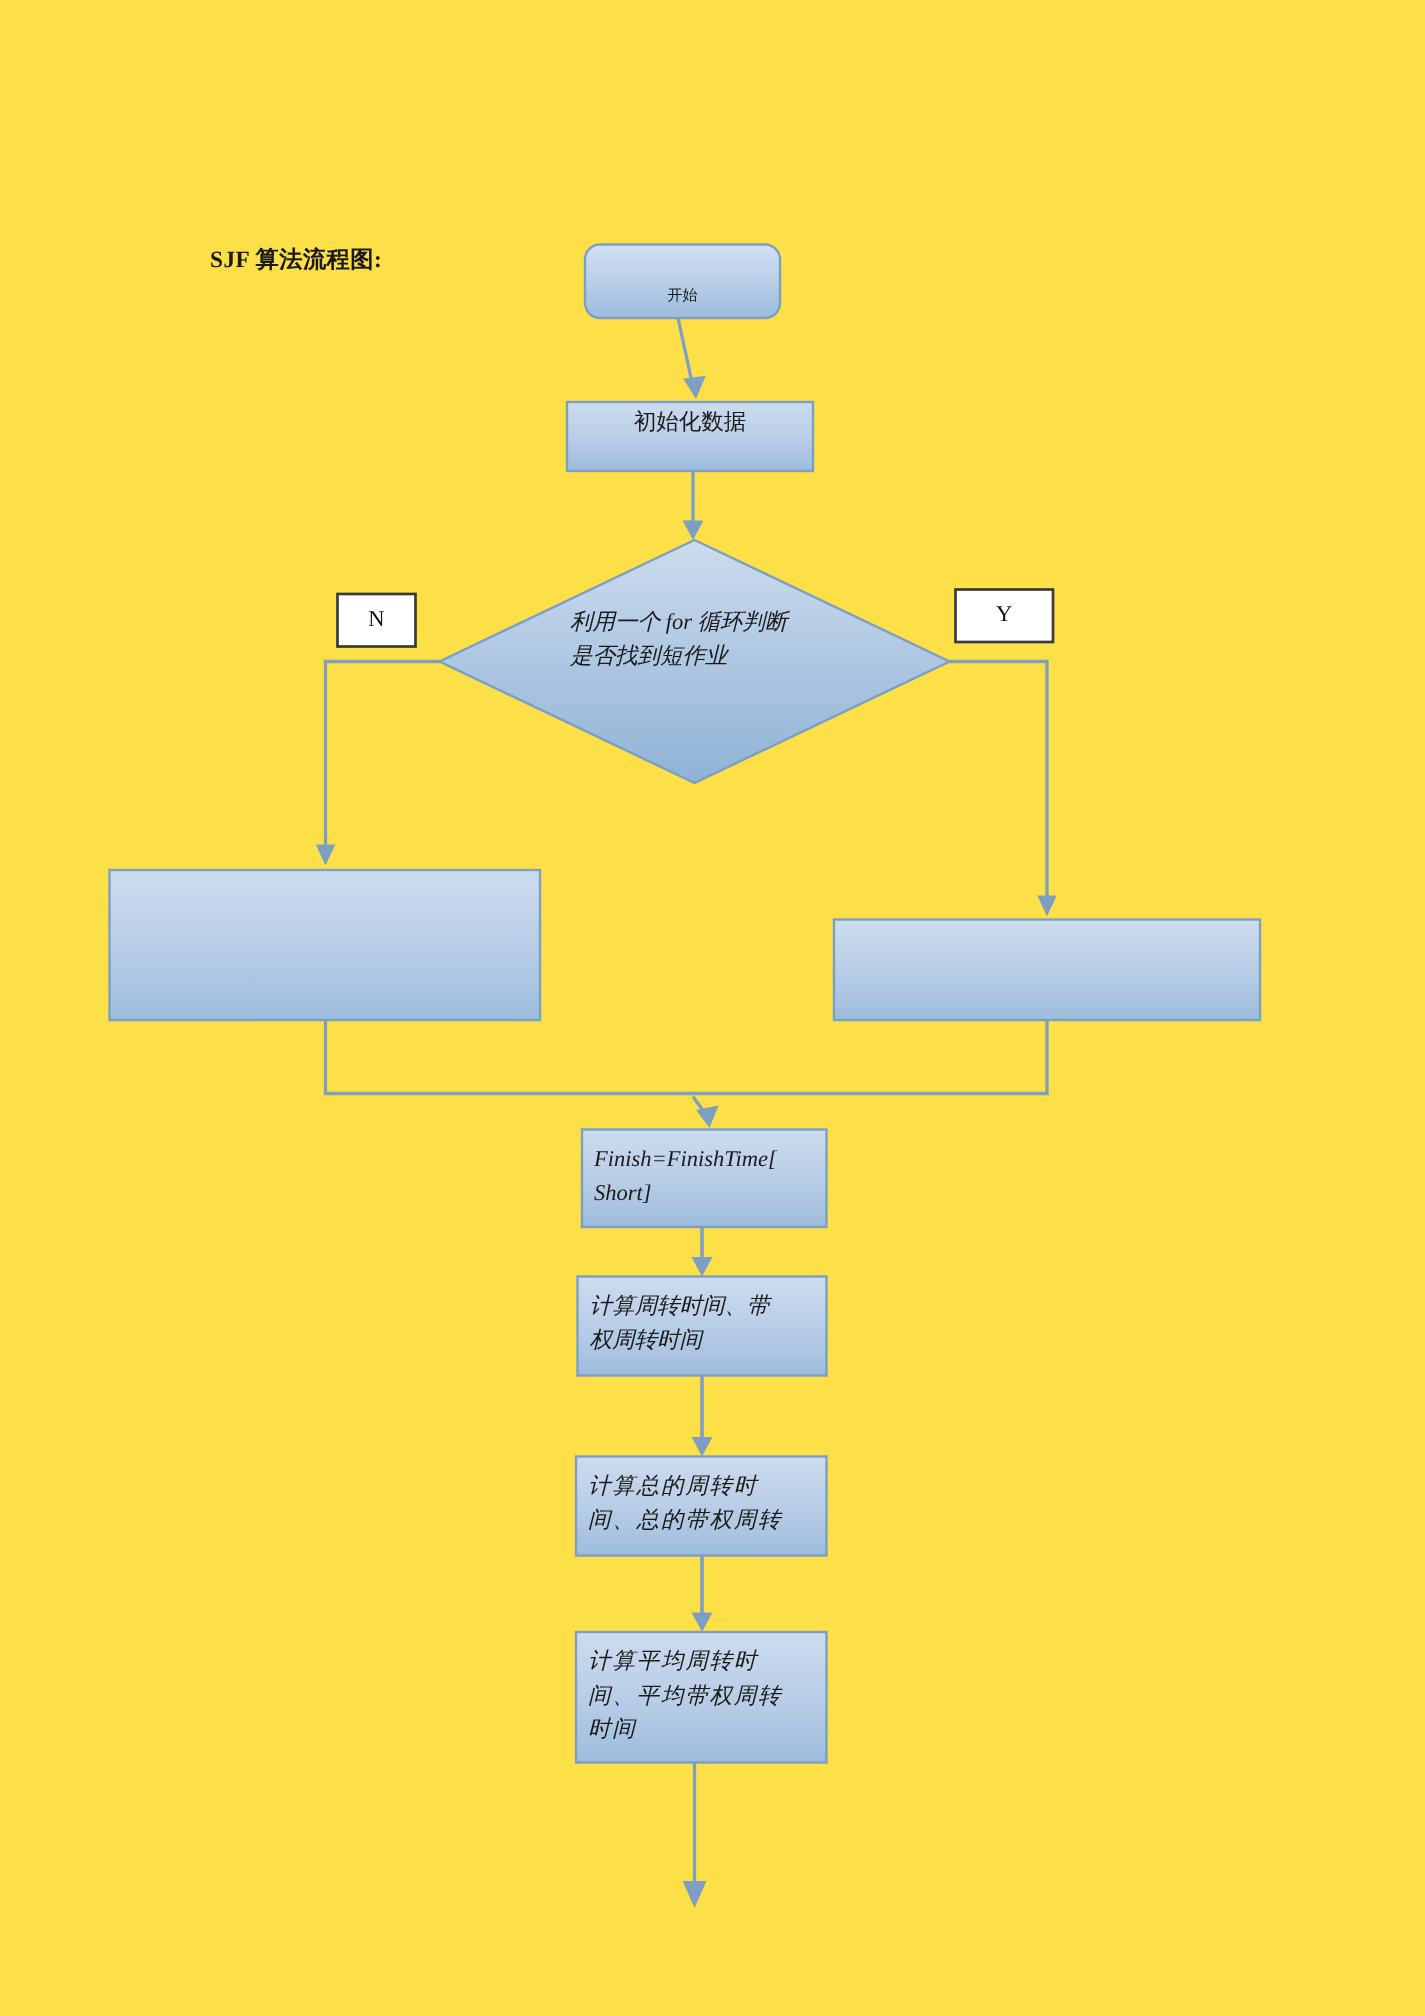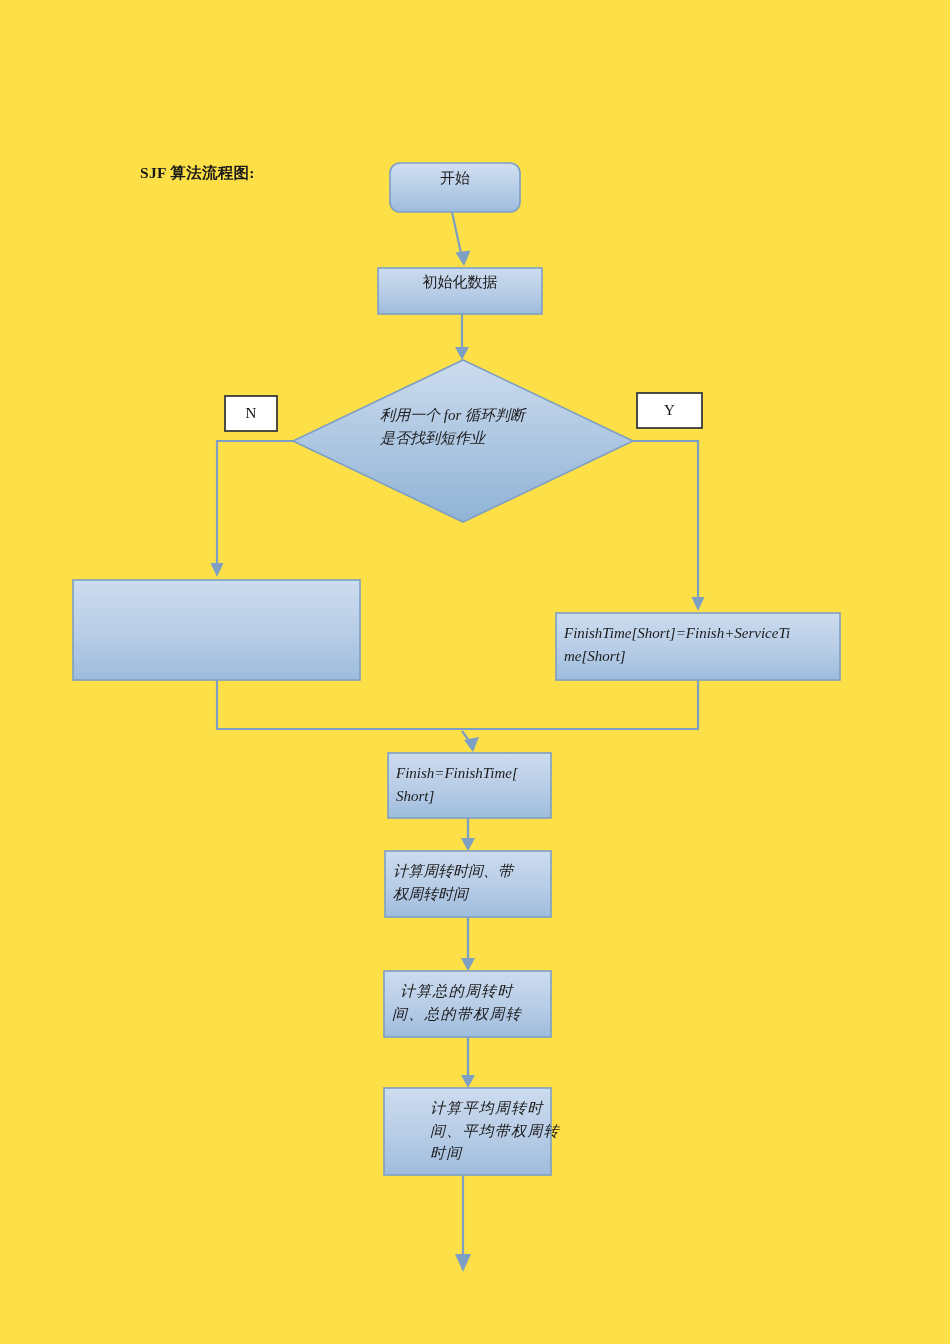--- a/index.html
+++ b/index.html
@@ -170,41 +170,39 @@
 
       <rect x="384" y="1088" width="167" height="87" fill="url(#nodeGrad)" stroke="#7d9fc4" stroke-width="1.6"></rect>
     </g>
 
     <g>
       <rect x="225" y="396" width="52" height="35" fill="#ffffff" stroke="#3a3a3a" stroke-width="1.8"></rect>
       <rect x="637" y="393" width="65" height="35" fill="#ffffff" stroke="#3a3a3a" stroke-width="1.8"></rect>
     </g>
   </svg>
 
-  <div class="node-text centered" style="left:390px; top:154px; width:130px; height:49px; font-size:15px;">开始</div>
+  <div class="node-text centered" style="left:390px; top:174px; width:130px; height:49px; font-size:10px;">开始</div>
 
   <div class="node-text centered" style="left:378px; top:268px; width:164px; height:29px; font-size:15px;">初始化数据</div>
 
   <div class="node-text lefty" style="left:380px; top:404px; width:230px; height:60px; font-size:15px; line-height:1.5;">利用一个 for 循环判断
 是否找到短作业</div>
 
 
-  <div class="node-text lefty" style="left:564px; top:622px; width:272px; height:56px; font-size:15px; line-height:1.55;">FinishTime[Short]=Finish+ServiceTi
-me[Short]</div>
 
   <div class="node-text lefty" style="left:396px; top:762px; width:150px; height:52px; font-size:15px; line-height:1.5;">Finish=FinishTime[
 Short]</div>
 
   <div class="node-text lefty" style="left:393px; top:860px; width:155px; height:52px; font-size:15px; line-height:1.5;">计算周转时间、带
 权周转时间</div>
 
-  <div class="node-text lefty" style="left:392px; top:980px; width:156px; height:52px; font-size:15px; line-height:1.5; letter-spacing:1.2px;text-align:center;">计算总的周转时
+  <div class="node-text lefty" style="left:392px; top:980px; width:156px; height:52px; font-size:15px; line-height:1.5; letter-spacing:1.2px;">计算总的周转时
 间、总的带权周转</div>
 
-  <div class="node-text lefty" style="left:392px; top:1097px; width:156px; height:74px; font-size:15px; line-height:1.5; letter-spacing:1.2px;margin-left:38px;">计算平均周转时
+  <div class="node-text lefty" style="left:392px; top:1097px; width:156px; height:74px; font-size:15px; line-height:1.5; letter-spacing:1.2px;">计算平均周转时
 间、平均带权周转
 时间</div>
 
   <div class="yn-label" style="left:225px; top:396px; width:52px; height:35px;">N</div>
 
   <div class="yn-label" style="left:637px; top:393px; width:65px; height:35px;">Y</div>
 
 </div>
 
 </body></html>

